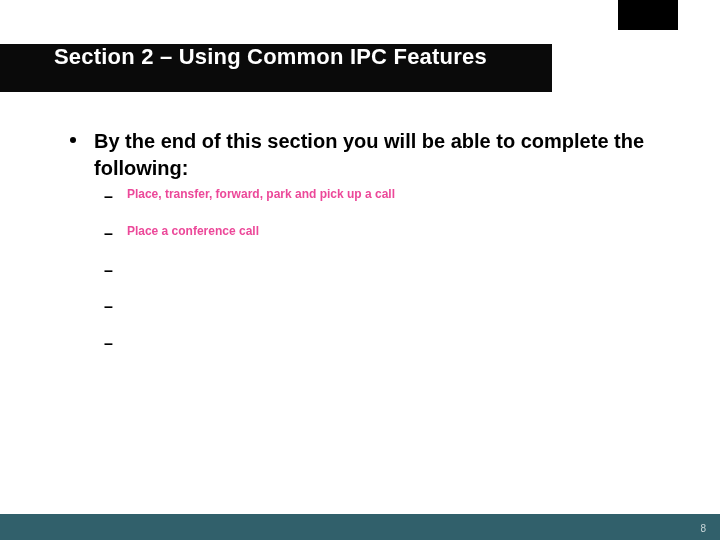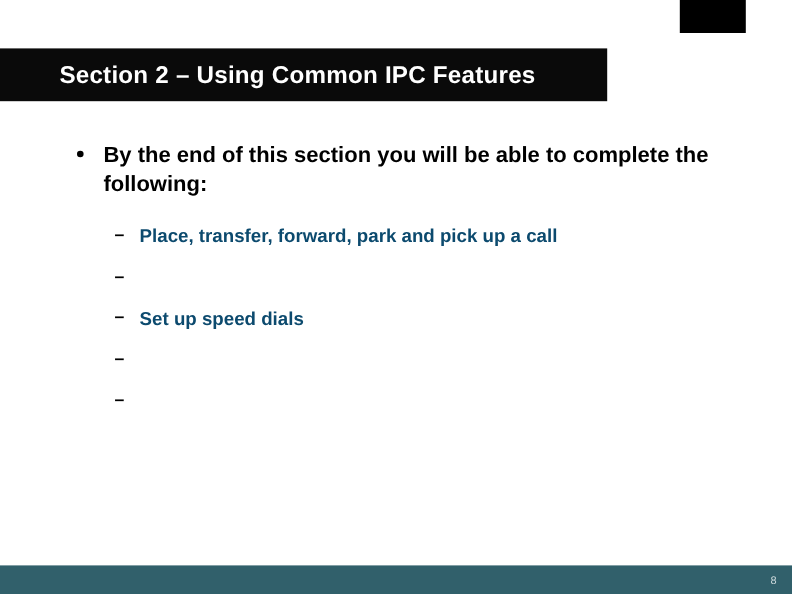--- a/index.html
+++ b/index.html
@@ -21,39 +21,39 @@
     background: #000;
   }
   .title-bar {
     position: absolute;
     top: 44px;
     left: 0;
     width: 552px;
     height: 48px;
     background: #0a0a0a;
     display: flex;
-    align-items: center;
+    align-items: flex-start;
   }
   .title-text {
     color: #ffffff;
     font-size: 22px;
     font-weight: bold;
     padding-left: 54px;
     letter-spacing: 0.2px;
   }
   .content {
     position: absolute;
     top: 128px;
     left: 70px;
     right: 60px;
   }
   .lead-row {
     display: flex;
     align-items: flex-start;
-    margin-bottom: 22px;
+    margin-bottom: 5px;
   }
   .lead-bullet {
     width: 6px;
     height: 6px;
     background: #000;
     border-radius: 50%;
     margin-top: 9px;
     margin-right: 18px;
     flex: 0 0 auto;
   }
@@ -73,23 +73,23 @@
   }
   .sub-dash {
     font-size: 16px;
     font-weight: bold;
     color: #000;
     margin-right: 14px;
     line-height: 1.3;
     flex: 0 0 auto;
   }
   .sub-text {
-    font-size: 17px;
+    font-size: 12px;
     font-weight: bold;
-    color: #0c4a6e;
+    color: #ec4899;
     line-height: 1.3;
   }
   .footer {
     position: absolute;
     left: 0;
     bottom: 0;
     width: 720px;
     height: 26px;
     background: #31606b;
   }
@@ -115,24 +115,24 @@
     <div class="lead-bullet"></div>
     <div class="lead-text">By the end of this section you will be able to complete the following:</div>
   </div>
   <div class="sub-list">
     <div class="sub-row">
       <div class="sub-dash">–</div>
       <div class="sub-text">Place, transfer, forward, park and pick up a call</div>
     </div>
     <div class="sub-row">
       <div class="sub-dash">–</div>
+      <div class="sub-text">Place a conference call</div>
     </div>
     <div class="sub-row">
       <div class="sub-dash">–</div>
-      <div class="sub-text">Set up speed dials</div>
     </div>
     <div class="sub-row">
       <div class="sub-dash">–</div>
     </div>
     <div class="sub-row">
       <div class="sub-dash">–</div>
     </div>
   </div>
 </div>
 

